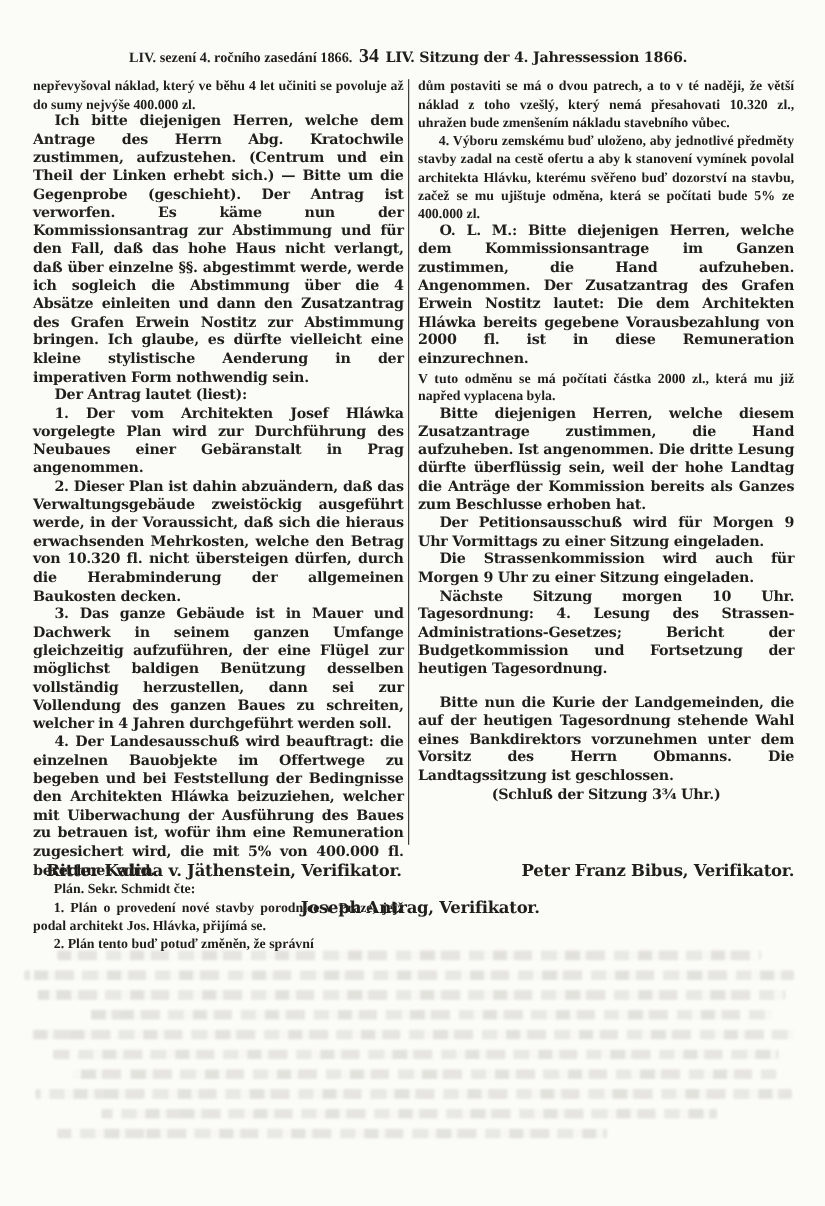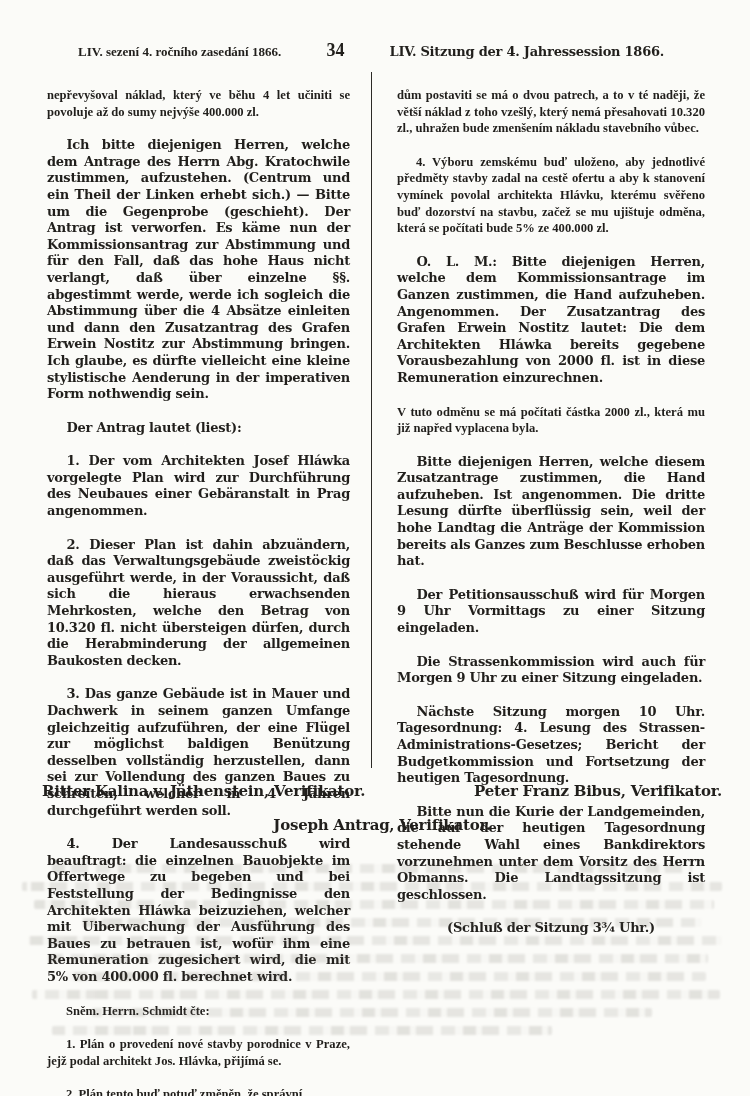--- a/index.html
+++ b/index.html
@@ -6,36 +6,36 @@
   body{
     width:750px;height:1096px;overflow:hidden;position:relative;
     background:#fbfbf8;
     font-family:"Liberation Serif",serif;
   }
   .page{position:absolute;inset:0;color:#211f1c;}
   .antiqua{font-family:"Liberation Serif",serif;font-weight:700;}
   .fraktur{font-family:"DejaVu Serif",serif;font-weight:700;letter-spacing:-0.25px;}
   .header{
     position:absolute;top:40px;left:78px;right:86px;
-    display:flex;justify-content:space-between;align-items:baseline;
+    display:flex;justify-content:center;align-items:baseline;
     font-size:13px;white-space:nowrap;
   }
   .h-num{font-size:18px;padding:0 6px;}
   .divider{
     position:absolute;left:371px;top:72px;width:1px;height:696px;
     background:#2c2a27;
   }
   .columns{
     position:absolute;top:70px;left:30px;width:692px;
     display:flex;gap:13px;
   }
   .col{text-align:justify;font-size:13px;line-height:16.6px;}
   .col-left{width:337px;}
   .col-right{width:342px;}
-  .para{margin:17px;}
+  .para{margin:0;}
   .para.indent{text-indent:1.5em;}
   .para.gap{margin-top:14px;}
   .para.center{text-align:center;text-indent:0;}
   .para.antiqua{font-size:12.6px;}
   .signatures{position:absolute;top:782px;left:42px;right:28px;font-size:15px;}
   .sig-row{display:flex;justify-content:space-between;}
   .sig-center{text-align:center;margin-top:16px;}
   .bleedthrough{
     position:absolute;top:862px;left:22px;width:706px;height:178px;
     filter:blur(1.1px);opacity:.5;pointer-events:none;
@@ -63,21 +63,21 @@
 
   <main class="columns">
     <div class="col col-left" id="col-left">
         <p class="para antiqua">nepřevyšoval náklad, který ve běhu 4 let učiniti se povoluje až do sumy nejvýše 400.000 zl.</p>
         <p class="para fraktur indent">Ich bitte diejenigen Herren, welche dem Antrage des Herrn Abg. Kratochwile zustimmen, aufzustehen. (Centrum und ein Theil der Linken erhebt sich.) — Bitte um die Gegenprobe (geschieht). Der Antrag ist verworfen. Es käme nun der Kommissionsantrag zur Abstimmung und für den Fall, daß das hohe Haus nicht verlangt, daß über einzelne §§. abgestimmt werde, werde ich sogleich die Abstimmung über die 4 Absätze einleiten und dann den Zusatzantrag des Grafen Erwein Nostitz zur Abstimmung bringen. Ich glaube, es dürfte vielleicht eine kleine stylistische Aenderung in der imperativen Form nothwendig sein.</p>
         <p class="para fraktur indent">Der Antrag lautet (liest):</p>
         <p class="para fraktur indent">1. Der vom Architekten Josef Hláwka vorgelegte Plan wird zur Durchführung des Neubaues einer Gebäranstalt in Prag angenommen.</p>
         <p class="para fraktur indent">2. Dieser Plan ist dahin abzuändern, daß das Verwaltungsgebäude zweistöckig ausgeführt werde, in der Voraussicht, daß sich die hieraus erwachsenden Mehrkosten, welche den Betrag von 10.320 fl. nicht übersteigen dürfen, durch die Herabminderung der allgemeinen Baukosten decken.</p>
         <p class="para fraktur indent">3. Das ganze Gebäude ist in Mauer und Dachwerk in seinem ganzen Umfange gleichzeitig aufzuführen, der eine Flügel zur möglichst baldigen Benützung desselben vollständig herzustellen, dann sei zur Vollendung des ganzen Baues zu schreiten, welcher in 4 Jahren durchgeführt werden soll.</p>
         <p class="para fraktur indent">4. Der Landesausschuß wird beauftragt: die einzelnen Bauobjekte im Offertwege zu begeben und bei Feststellung der Bedingnisse den Architekten Hláwka beizuziehen, welcher mit Uiberwachung der Ausführung des Baues zu betrauen ist, wofür ihm eine Remuneration zugesichert wird, die mit 5% von 400.000 fl. berechnet wird.</p>
-        <p class="para antiqua indent">Sněm. Herrn. Schmidt čte:</p>
+        <p class="para antiqua indent">Plán. Sekr. Schmidt čte:</p>
         <p class="para antiqua indent">1. Plán o provedení nové stavby porodnice v Praze, jejž podal architekt Jos. Hlávka, přijímá se.</p>
         <p class="para antiqua indent">2. Plán tento buď potuď změněn, že správní</p>
       </div>
     <div class="col col-right" id="col-right">
         <p class="para antiqua">dům postaviti se má o dvou patrech, a to v té naději, že větší náklad z toho vzešlý, který nemá přesahovati 10.320 zl., uhražen bude zmenšením nákladu stavebního vůbec.</p>
         <p class="para antiqua indent">4. Výboru zemskému buď uloženo, aby jednotlivé předměty stavby zadal na cestě ofertu a aby k stanovení vymínek povolal architekta Hlávku, kterému svěřeno buď dozorství na stavbu, začež se mu ujištuje odměna, která se počítati bude 5% ze 400.000 zl.</p>
         <p class="para fraktur indent">O. L. M.: Bitte diejenigen Herren, welche dem Kommissionsantrage im Ganzen zustimmen, die Hand aufzuheben. Angenommen. Der Zusatzantrag des Grafen Erwein Nostitz lautet: Die dem Architekten Hláwka bereits gegebene Vorausbezahlung von 2000 fl. ist in diese Remuneration einzurechnen.</p>
         <p class="para antiqua">V tuto odměnu se má počítati částka 2000 zl., která mu již napřed vyplacena byla.</p>
         <p class="para fraktur indent">Bitte diejenigen Herren, welche diesem Zusatzantrage zustimmen, die Hand aufzuheben. Ist angenommen. Die dritte Lesung dürfte überflüssig sein, weil der hohe Landtag die Anträge der Kommission bereits als Ganzes zum Beschlusse erhoben hat.</p>
         <p class="para fraktur indent">Der Petitionsausschuß wird für Morgen 9 Uhr Vormittags zu einer Sitzung eingeladen.</p>

